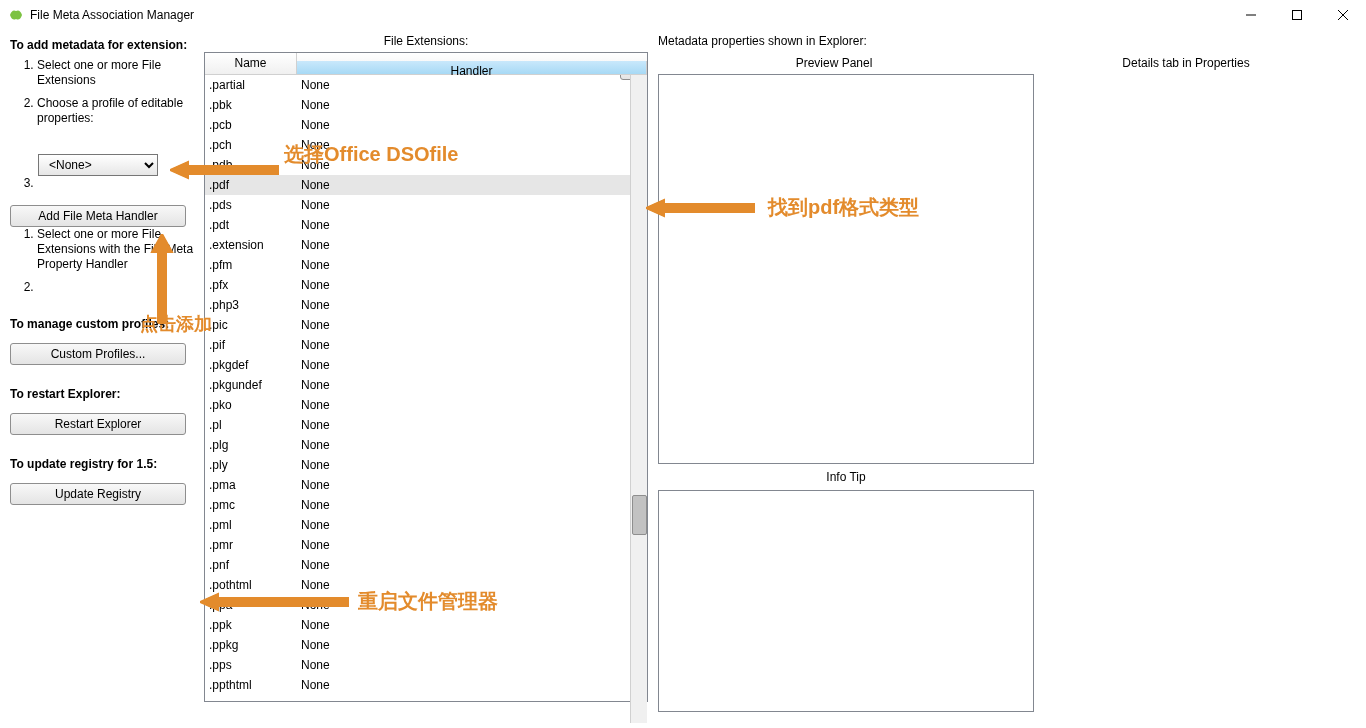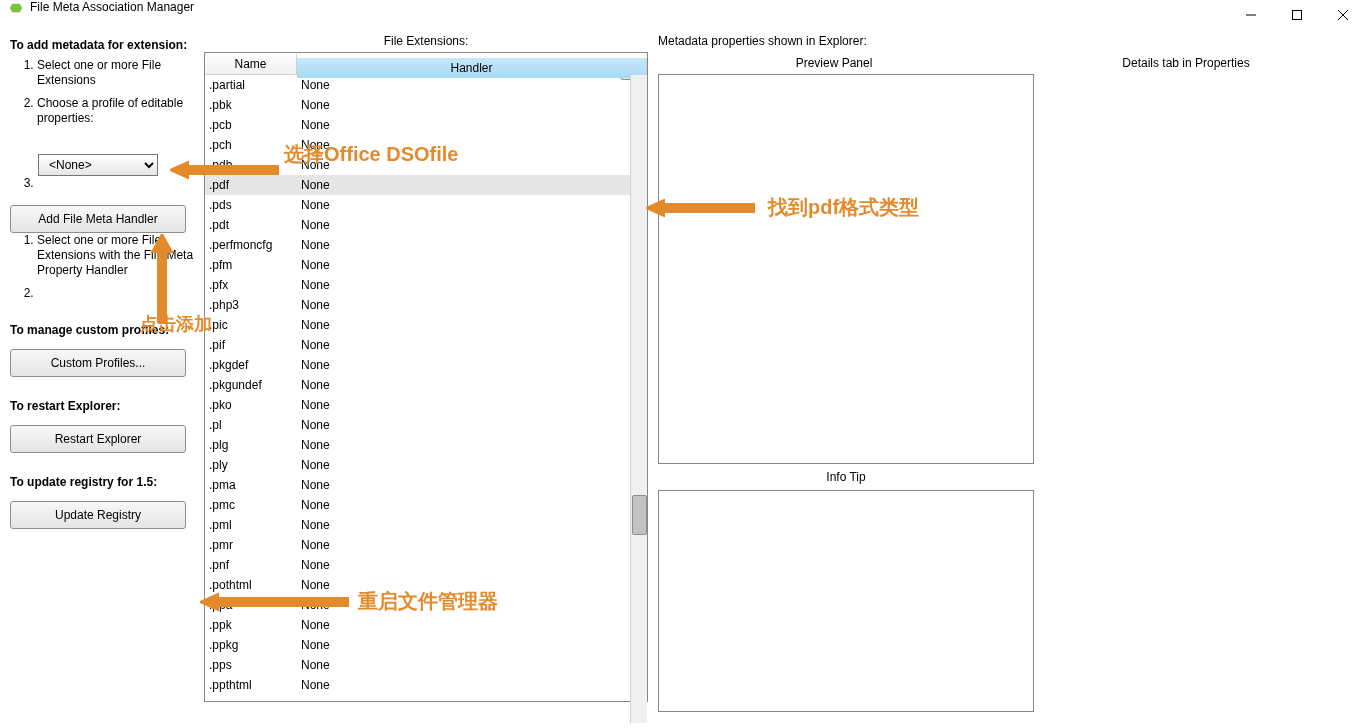--- a/index.html
+++ b/index.html
@@ -1,40 +1,40 @@
 <!DOCTYPE html>
 <html><head>
 <meta charset="utf-8">
 <style>
 * { box-sizing: border-box; margin: 0; padding: 0; }
 body { font-family: "Segoe UI", Tahoma, sans-serif; font-size: 12px; background: #fff; color: #000; width: 1366px; height: 728px; position: relative; overflow: hidden; }
 
-.titlebar { height: 30px; display: flex; align-items: flex-start; padding-left: 8px; }
+.titlebar { height: 30px; display: flex; align-items: center; padding-left: 8px; }
 .title-icon { width: 16px; height: 16px; margin-right: 6px; }
 .title-text { font-size: 12px; }
 .winbtns { position: absolute; right: 0; top: 0; display: flex; }
 .winbtn { width: 46px; height: 30px; display: flex; align-items: center; justify-content: center; cursor: pointer; }
 .winbtn svg { stroke: #000; stroke-width: 1; fill: none; }
 
 .content { display: flex; padding: 0 4px; height: calc(728px - 30px); }
 
 .left-panel { width: 200px; padding: 4px 6px; }
 .section-head { font-weight: bold; margin-top: 4px; margin-bottom: 6px; }
 .section-head.mt { margin-top: 22px; }
 .ol { list-style: decimal; padding-left: 20px; }
 .ol li { margin-bottom: 8px; line-height: 1.25; margin-left: 7px; }
 .combo { width: 120px; height: 22px; border: 1px solid #767676; background: linear-gradient(#fff,#e6e6e6); font: inherit; padding-left: 6px; margin-left: 28px; margin-top: 20px; }
-.btn { width: 176px; height: 28px; border: 1px solid #8e8e8e; background: linear-gradient(#f8f8f8,#e4e4e4); font: inherit; cursor: pointer; margin-top: 6px; border-radius: 3px; }
+.btn { width: 176px; height: 22px; border: 1px solid #8e8e8e; background: linear-gradient(#f8f8f8,#e4e4e4); font: inherit; cursor: pointer; margin-top: 6px; border-radius: 3px; }
 .btn:disabled { color: #a0a0a0; cursor: default; }
 
 .middle-panel { width: 444px; display: flex; flex-direction: column; }
 .mid-label { text-align: center; padding: 4px 0; }
 .refresh { width: 22px; height: 22px; border: 1px solid #8e8e8e; background: linear-gradient(#fff,#e4e4e4); border-radius: 3px; align-self: flex-end; position: absolute; left: 620px; top: 58px; display: flex; align-items: center; justify-content: center; cursor: pointer; }
 .table-wrap { border: 1px solid #828790; height: 650px; position: relative; display: flex; flex-direction: column; }
-.thead { display: flex; background: linear-gradient(#fff,#f0f0f0); border-bottom: 1px solid #d0d0d0; height: 22px; flex: 0 0 22px; align-items: center; }
+.thead { display: flex; background: linear-gradient(#fff,#f0f0f0); border-bottom: 1px solid #d0d0d0; height: 22px; flex: 0 0 22px; }
 .th { text-align: center; font-size: 12px; line-height: 20px; border-right: 1px solid #d0d0d0; }
 .th.name { width: 92px; }
 .th.handler { flex: 1; background: linear-gradient(#c9e8fb,#a7d9f5); margin-top: 8px; }
 .tbody { overflow: hidden; flex: 1; position: relative; }
 .row { display: flex; height: 20px; align-items: center; }
 .row.sel { background: #e6e6e6; }
 .cell-name { width: 92px; padding-left: 4px; }
 .cell-handler { flex: 1; padding-left: 4px; }
 .vscroll { width: 17px; background: #f0f0f0; border-left: 1px solid #d0d0d0; height: 100%; position: absolute; right: 0; top: 22px; bottom: 0; }
 .scroll-thumb { background: #c2c2c2; border: 1px solid #8e8e8e; border-radius: 2px; width: 15px; height: 40px; position: absolute; left: 1px; top: 420px; }
@@ -156,21 +156,21 @@
           </div>
           <div class="row">
             <div class="cell-name">.pds</div>
             <div class="cell-handler">None</div>
           </div>
           <div class="row">
             <div class="cell-name">.pdt</div>
             <div class="cell-handler">None</div>
           </div>
           <div class="row">
-            <div class="cell-name">.perfmoncfg</div>
+            <div class="cell-name">.extension</div>
             <div class="cell-handler">None</div>
           </div>
           <div class="row">
             <div class="cell-name">.pfm</div>
             <div class="cell-handler">None</div>
           </div>
           <div class="row">
             <div class="cell-name">.pfx</div>
             <div class="cell-handler">None</div>
           </div>

